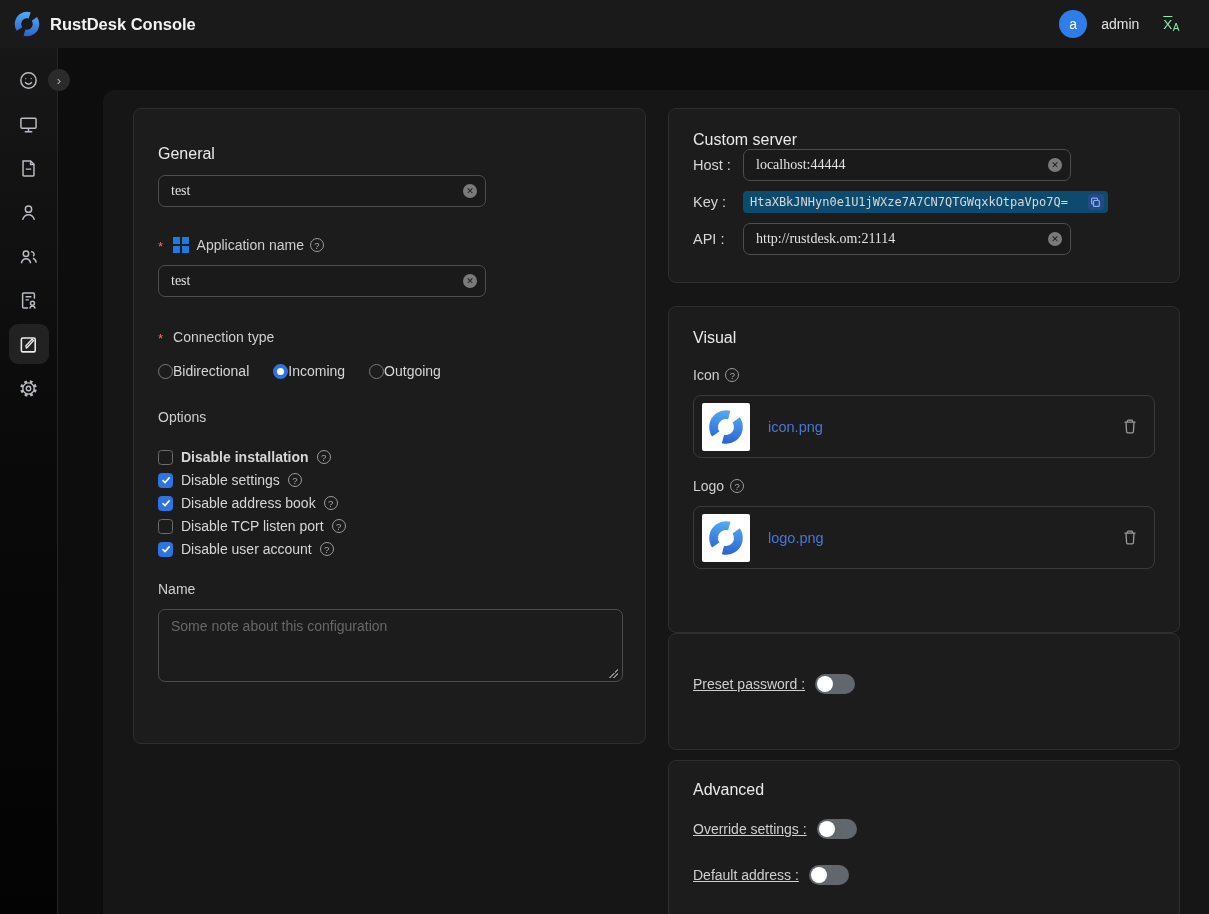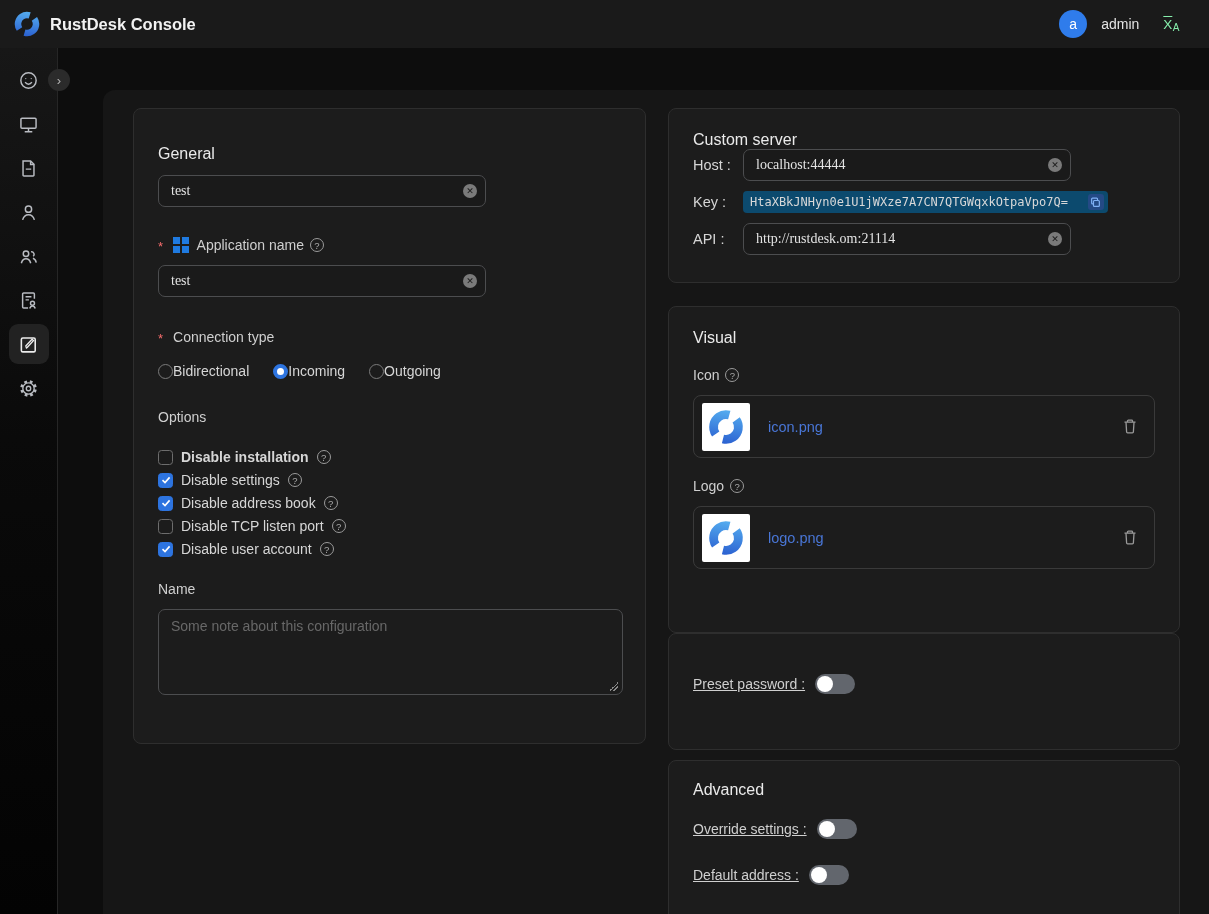--- a/index.html
+++ b/index.html
@@ -69,21 +69,21 @@
   
   .chk-list { margin-top:24px; display:flex; flex-direction:column; gap:7px; }
   .chk-row { display:flex; align-items:center; gap:8px; font-size:14px; color:#d6d6d6; cursor:pointer; }
   .cbox { width:15px; height:15px; border-radius:3.5px; border:1px solid #6d6d6d; background:transparent;
     display:flex; align-items:center; justify-content:center; color:transparent; }
   .chk-row.checked .cbox { background:#2d74e0; border-color:#2d74e0; color:#fff; }
   .chk-label.bold { font-weight:bold; }
 
   
   .note-wrap { position:relative; margin-top:12px; }
-  .note-wrap textarea { width:465px; height:86px; background:transparent; border:1px solid #4c4d4f;
+  .note-wrap textarea { width:465px; height:73px; background:transparent; border:1px solid #4c4d4f;
     border-radius:7px; color:#e3e3e3; font-size:14px; padding:8px 12px; resize:none;
     font-family:"Liberation Sans",sans-serif; outline:none; }
   .note-wrap textarea::placeholder { color:#686868; }
   .resize-grip { position:absolute; right:3px; bottom:8px; width:9px; height:9px;
     background:
       linear-gradient(135deg, transparent 0 50%, #8a8a8a 50% 58%, transparent 58% 72%, #8a8a8a 72% 80%, transparent 80%);
   }
 
   
   .srv-row { display:flex; align-items:center; margin-top:10px; }

